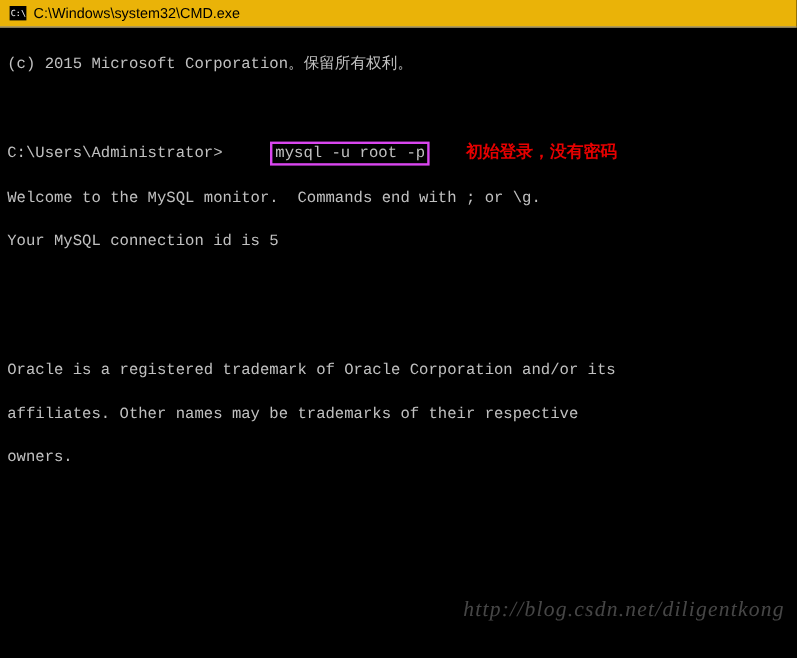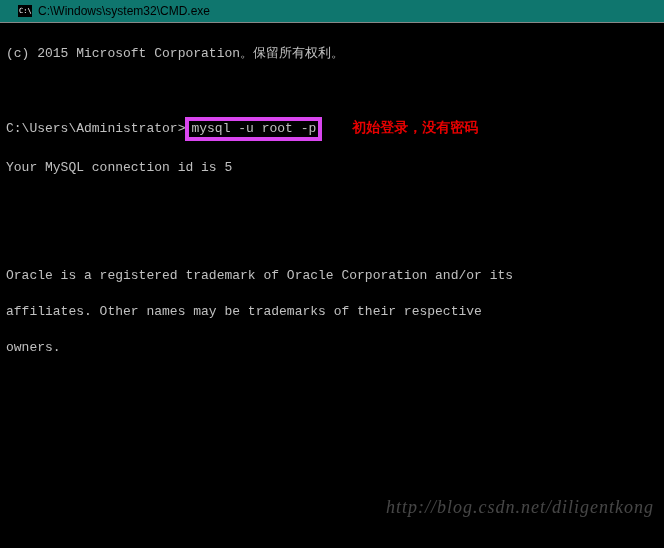--- a/index.html
+++ b/index.html
@@ -8,27 +8,27 @@
     background: #000;
     width: 664px;
     height: 548px;
     overflow: hidden;
     font-family: Consolas, "Courier New", monospace;
     font-size: 13px;
     line-height: 18px;
     color: #c0c0c0;
   }
   .titlebar {
-    background: #0f766e;
+    background: #eab308;
     color: #000;
     height: 22px;
     line-height: 22px;
     font-family: "Segoe UI", Tahoma, sans-serif;
     font-size: 12px;
-    padding-left: 18px;
+    padding-left: 8px;
     border-bottom: 1px solid #888;
     display: flex;
     align-items: center;
   }
   .titlebar .icon {
     width: 14px;
     height: 12px;
     background: #000;
     display: inline-block;
     margin-right: 6px;
@@ -43,28 +43,29 @@
     top: 0;
     line-height: 12px;
     font-family: monospace;
   }
   .terminal {
     padding: 4px 6px;
     white-space: pre;
     position: relative;
   }
   .boxed {
-    border: 4px solid #d946ef;
+    border: 2px solid #d946ef;
     padding: 0 2px;
     display: inline-block;
     line-height: 16px;
+    margin-left: 40px;
   }
   .ann {
     color: #e60000;
-    font-family: Liberation Mono, monospace;
+    font-family: Liberation Sans, sans-serif;
     font-size: 14px;
     font-weight: bold;
     margin-left: 30px;
     display: inline-block;
   }
   .watermark {
     position: absolute;
     right: 10px;
     bottom: 32px;
     color: rgba(200,200,200,0.35);
@@ -79,20 +80,21 @@
 
 <div class="titlebar">
   <span class="icon"></span>
   <span>C:\Windows\system32\CMD.exe</span>
 </div>
 
 <div class="terminal">
 <div>(c) 2015 Microsoft Corporation。保留所有权利。</div>
 <div> </div>
 <div><span>C:\Users\Administrator&gt;</span><span class="boxed">mysql -u root -p</span><span class="ann">初始登录，没有密码</span></div>
+<div>Welcome to the MySQL monitor.  Commands end with ; or \g.</div>
 <div>Your MySQL connection id is 5</div>
 <div> </div>
 <div> </div>
 <div>Oracle is a registered trademark of Oracle Corporation and/or its</div>
 <div>affiliates. Other names may be trademarks of their respective</div>
 <div>owners.</div>
 <div> </div>
 
 
 

